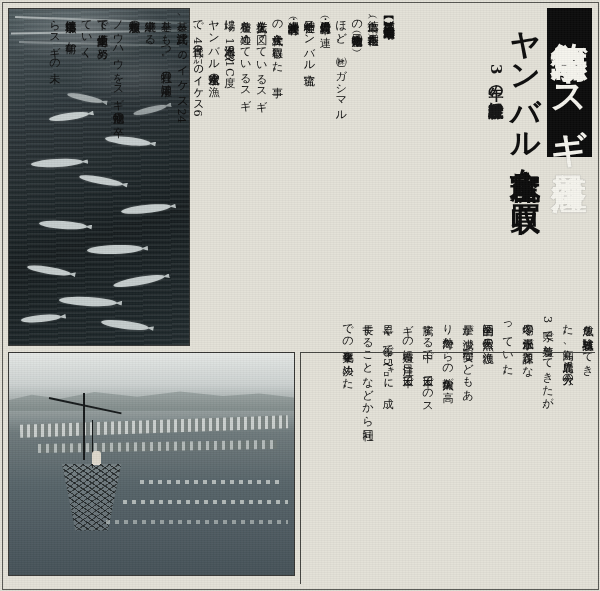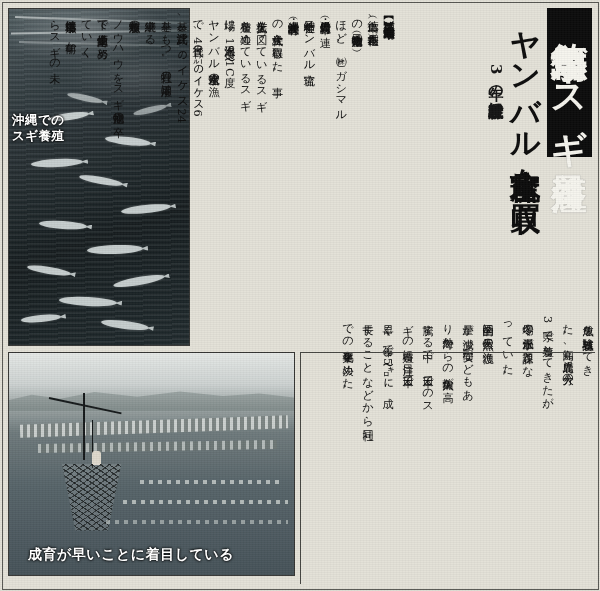--- a/index.html
+++ b/index.html
@@ -343,37 +343,35 @@
     <div class="fish" style="left:30px;  top:212px; width:48px; height:8px;  transform:rotate(4deg);"></div>
     <div class="fish" style="left:78px;  top:236px; width:56px; height:9px;  transform:rotate(-2deg);"></div>
     <div class="fish" style="left:18px;  top:258px; width:44px; height:7px;  transform:rotate(9deg);"></div>
     <div class="fish" style="left:104px; top:268px; width:52px; height:8px;  transform:rotate(-10deg);"></div>
     <div class="fish" style="left:50px;  top:288px; width:58px; height:9px;  transform:rotate(3deg);"></div>
     <div class="fish" style="left:12px;  top:306px; width:40px; height:7px;  transform:rotate(-5deg);"></div>
     <div class="fish" style="left:92px;  top:312px; width:48px; height:8px;  transform:rotate(7deg);"></div>
     <div class="fish" style="left:58px;  top:86px;  width:36px; height:6px;  transform:rotate(12deg); opacity:.7;"></div>
     <div class="fish" style="left:124px; top:98px;  width:34px; height:6px;  transform:rotate(-14deg); opacity:.65;"></div>
   </div>
-  <div class="caption caption-top">沖縄でのスギ養殖</div>
 
   <div class="photo photo-bottom">
     <div class="sea"></div>
     <div class="hills"></div>
     <div class="pier"></div>
     <div class="pier2"></div>
     <div class="crane-boom"></div>
     <div class="crane-mast"></div>
     <div class="crane-cable"></div>
     <div class="worker"></div>
     <div class="net"></div>
     <div class="floaters"></div>
     <div class="floaters b"></div>
     <div class="floaters c"></div>
   </div>
-  <div class="caption caption-bottom">成育が早いことに着目している</div>
 
   <div class="headline-wrap">
     <div class="main-headline">徳島魚市場がスギ養殖注目</div>
     <div class="sub-headline">ヤンバル琉宮水産を買収</div>
     <div class="kicker">3年の試験養殖背景に</div>
   </div>
 
   <div class="body-cols">
     <div class="bcol lead">【徳島】 徳島魚市場㈱</div>
     <div class="bcol">（徳島市、吉本創一社長）</div>

